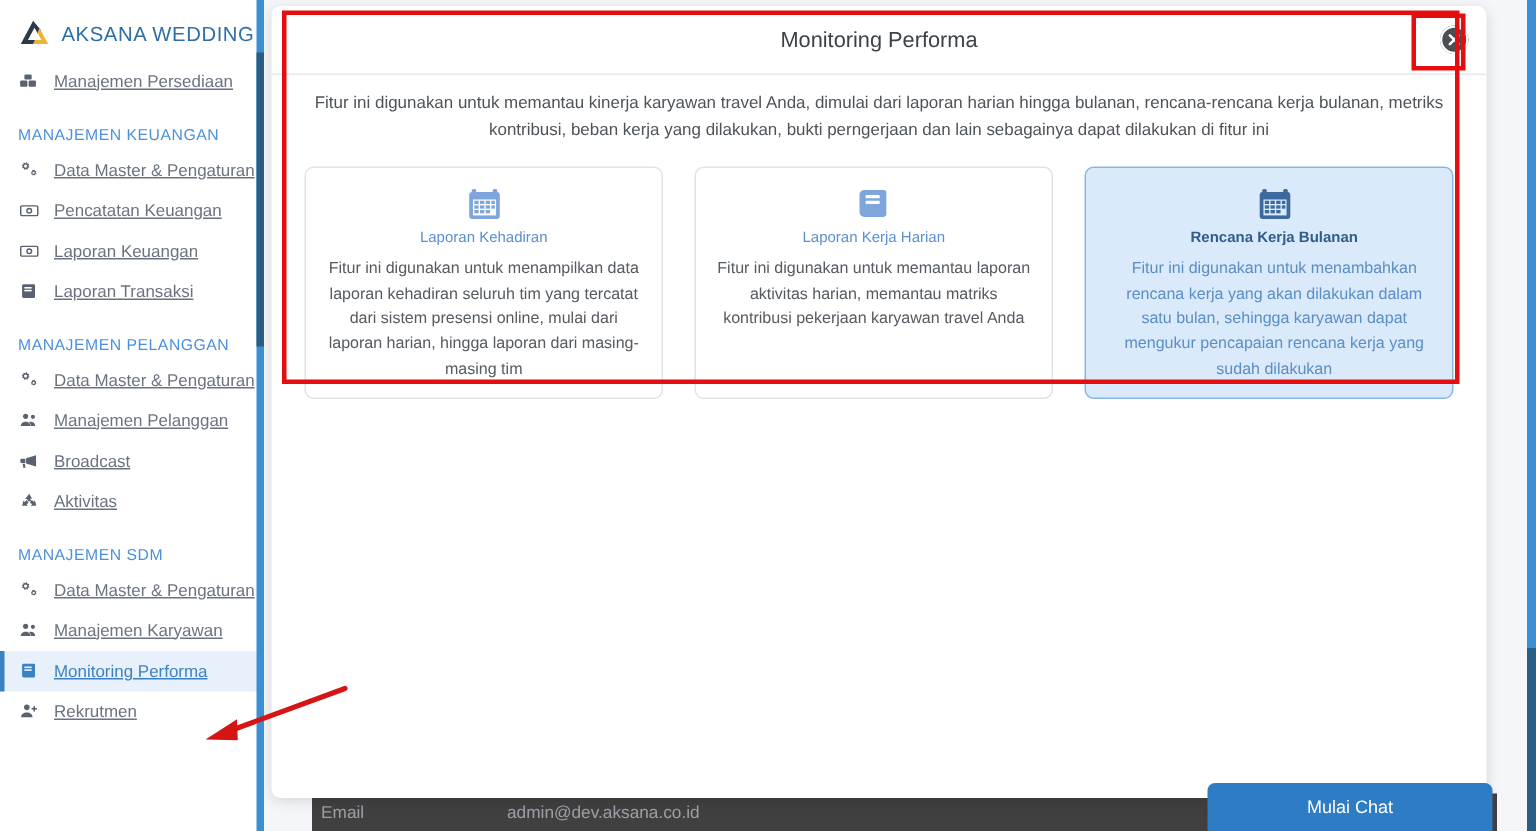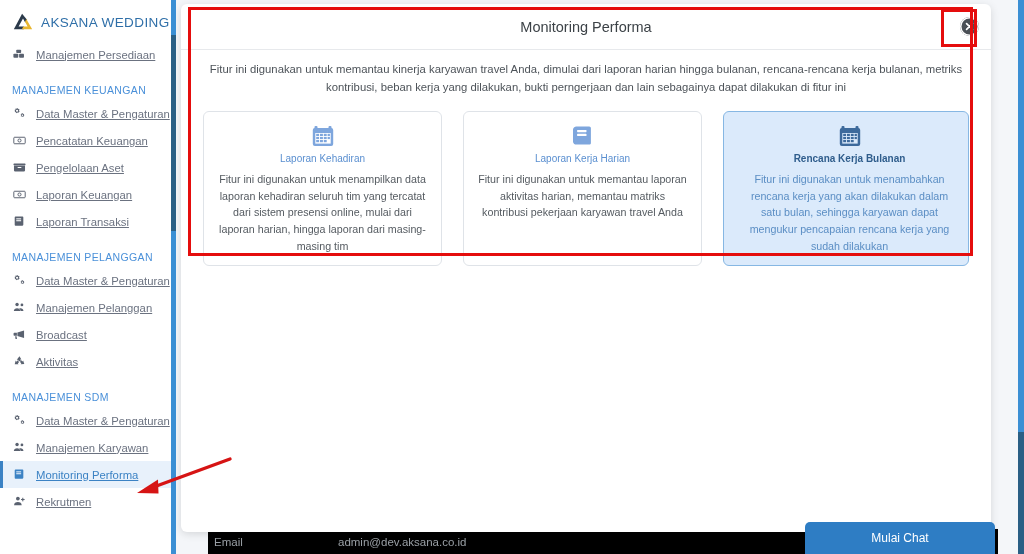--- a/index.html
+++ b/index.html
@@ -145,21 +145,21 @@
   .card-text {
     font-size: 10.7px; line-height: 1.58; color: #555b61;
   }
   .card.selected .card-text { color: #5b8ec4; }
 
   
   #footer-row {
     position: absolute; left: 32px; bottom: 0;
     width: 790px; height: 26px;
     display: flex; align-items: center;
-    background: #000000;
+    background: #404040;
     border-top: 1px solid #eceef0;
     font-size: 11.5px; color: #9aa0a6;
   }
   #footer-label { width: 130px; padding-left: 6px; }
   #footer-value { flex: 1; }
 
   
   #chat-button {
     position: absolute; right: 24px; bottom: 0;
     width: 190px; height: 32px;
@@ -242,30 +242,20 @@
     <span>Data Master &amp; Pengaturan</span>
   </div>
   <div class="nav-item">
     <span class="ni-icon">
       <svg viewBox="0 0 16 16" width="13" height="13" fill="none" stroke="currentColor" stroke-width="1.2">
         <rect x="1" y="4" width="14" height="8" rx="1"></rect>
           <circle cx="8" cy="8" r="1.9"></circle>
       </svg>
     </span>
     <span>Pencatatan Keuangan</span>
-  </div>
-  <div class="nav-item">
-    <span class="ni-icon">
-      <svg viewBox="0 0 16 16" width="13" height="13" fill="currentColor">
-        <path d="M1.2 5.4h13.6v6.4a1 1 0 0 1-1 1H2.2a1 1 0 0 1-1-1z"></path>
-        <rect x="0.6" y="3.1" width="14.8" height="2.1" rx=".6"></rect>
-        <rect x="5.6" y="7.4" width="4.8" height="1.3" rx=".5" fill="#fff"></rect>
-      </svg>
-    </span>
-    <span>Pengelolaan Aset</span>
   </div>
   <div class="nav-item">
     <span class="ni-icon">
       <svg viewBox="0 0 16 16" width="13" height="13" fill="none" stroke="currentColor" stroke-width="1.2">
         <rect x="1" y="4" width="14" height="8" rx="1"></rect>
           <circle cx="8" cy="8" r="1.9"></circle>
       </svg>
     </span>
     <span>Laporan Keuangan</span>
   </div>

